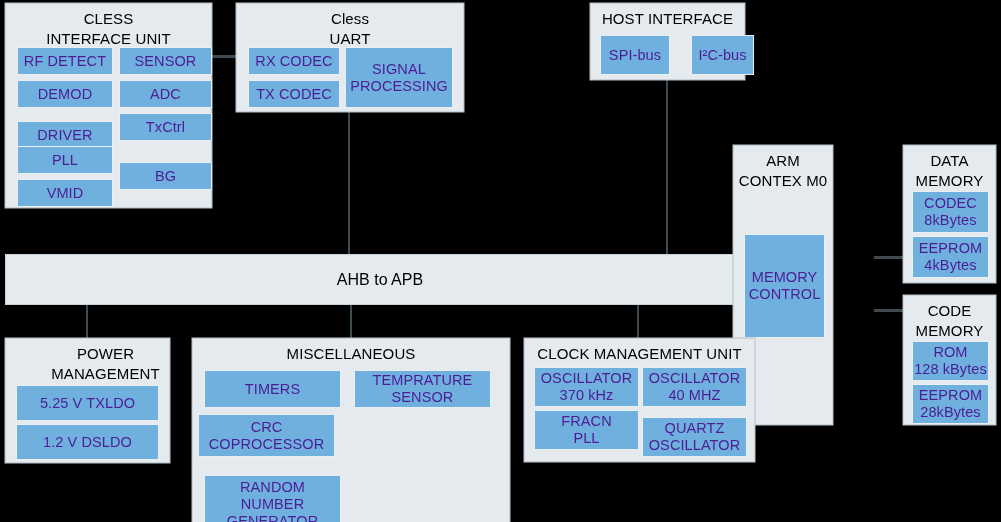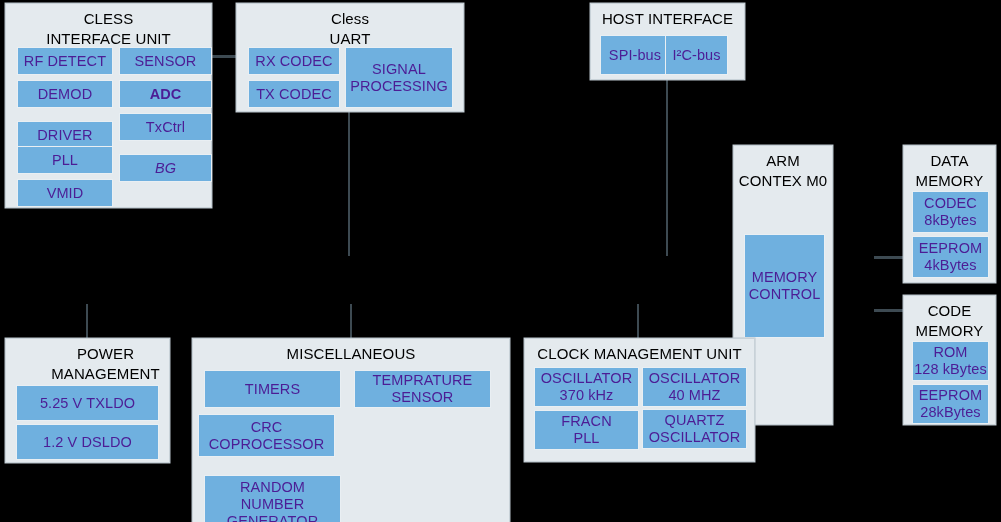--- a/index.html
+++ b/index.html
@@ -89,43 +89,46 @@
   <div class="conn-v" style="left:637px; top:304px; width:2px; height:34px;"></div>
   <div class="conn-h" style="left:874px; top:256px; width:30px;"></div>
   <div class="conn-h" style="left:874px; top:309px; width:30px;"></div>
 
   <div class="panel" style="left:5px; top:3px; width:207px; height:205px;">
     <div class="panel-title">CLESS
 INTERFACE UNIT</div>
     <div class="blk" style="left:11px; top:43px; width:96px; height:28px;">RF DETECT</div>
     <div class="blk" style="left:113px; top:43px; width:93px; height:28px;">SENSOR</div>
     <div class="blk" style="left:11px; top:76px; width:96px; height:28px;">DEMOD</div>
-    <div class="blk" style="left:113px; top:76px; width:93px; height:28px;font-weight:bold;">ADC</div>
+    <div class="blk" style="left:113px; top:76px; width:93px; height:28px;">ADC</div>
     <div class="blk" style="left:11px; top:109px; width:96px; height:28px;margin-top:8px;">DRIVER</div>
     <div class="blk" style="left:113px; top:109px; width:93px; height:28px;">TxCtrl</div>
     <div class="blk" style="left:11px; top:142px; width:96px; height:28px;">PLL</div>
-    <div class="blk" style="left:113px; top:150px; width:93px; height:28px;font-style:italic;">BG</div>
+    <div class="blk" style="left:113px; top:158px; width:93px; height:28px;">BG</div>
     <div class="blk" style="left:11px; top:175px; width:96px; height:28px;">VMID</div>
   </div>
 
   <div class="panel" style="left:236px; top:3px; width:228px; height:109px;">
     <div class="panel-title">Cless
 UART</div>
     <div class="blk" style="left:11px; top:43px; width:92px; height:28px;text-align:center;">RX CODEC</div>
     <div class="blk" style="left:11px; top:76px; width:92px; height:28px;">TX CODEC</div>
     <div class="blk" style="left:108px; top:43px; width:108px; height:61px;">SIGNAL
 PROCESSING</div>
   </div>
 
   <div class="panel" style="left:590px; top:3px; width:155px; height:77px;">
     <div class="panel-title">HOST INTERFACE</div>
     <div class="blk" style="left:9px; top:31px; width:70px; height:40px;">SPI-bus</div>
-    <div class="blk" style="left:74px; top:31px; width:63px; height:40px;">I²C-bus</div>
+    <div class="blk" style="left:100px; top:31px; width:63px; height:40px;">I²C-bus</div>
   </div>
 
+  <div class="busbar" style="left:5px; top:254px; width:750px; height:51px;">
+    <span>AHB to APB</span>
+  </div>
 
   <div class="panel" style="left:733px; top:145px; width:100px; height:280px;">
     <div class="panel-title">ARM
 CONTEX M0</div>
     <div class="blk" style="left:10px; top:88px; width:81px; height:104px;">MEMORY
 CONTROL</div>
   </div>
 
   <div class="panel" style="left:903px; top:145px; width:93px; height:138px;">
     <div class="panel-title">DATA
@@ -165,17 +168,17 @@
   </div>
 
   <div class="panel" style="left:524px; top:338px; width:231px; height:124px;">
     <div class="panel-title">CLOCK MANAGEMENT UNIT</div>
     <div class="blk" style="left:9px; top:28px; width:105px; height:40px;">OSCILLATOR
 370 kHz</div>
     <div class="blk" style="left:117px; top:28px; width:105px; height:40px;">OSCILLATOR
 40 MHZ</div>
     <div class="blk" style="left:9px; top:71px; width:105px; height:40px;">FRACN
 PLL</div>
-    <div class="blk" style="left:117px; top:70px; width:105px; height:40px;">QUARTZ
+    <div class="blk" style="left:117px; top:78px; width:105px; height:40px;">QUARTZ
 OSCILLATOR</div>
   </div>
 
 </div>
 
 </body></html>

